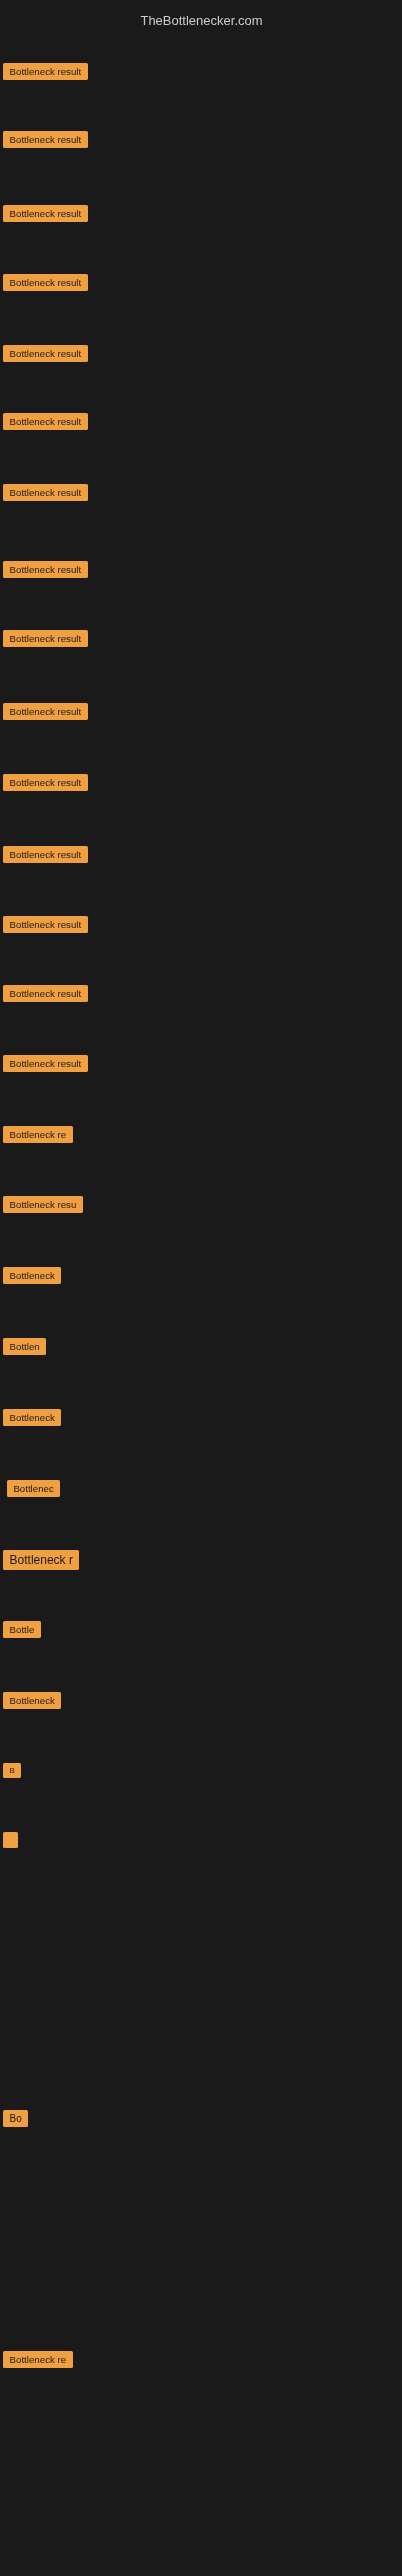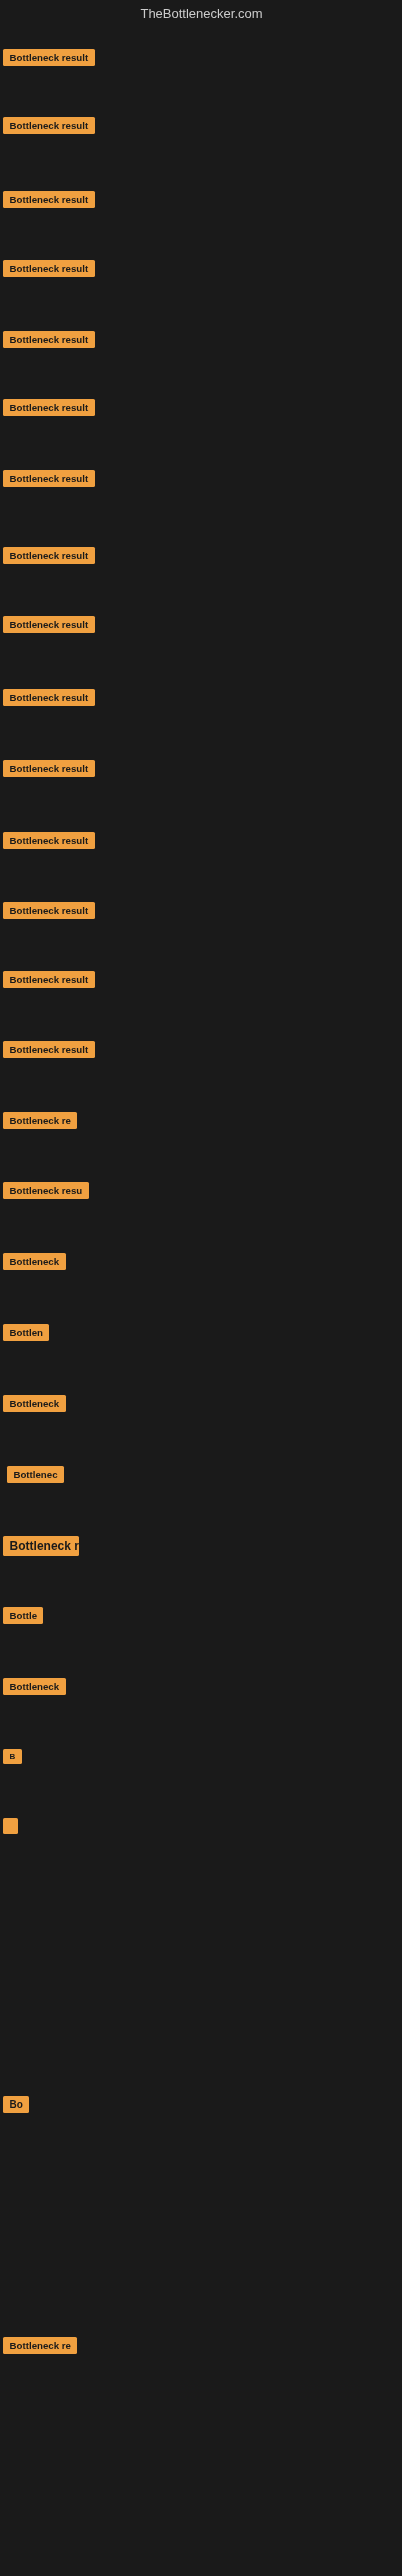--- a/index.html
+++ b/index.html
@@ -13,29 +13,29 @@
       min-height: 2576px;
       background-color: #1a1a1a;
       font-family: Arial, sans-serif;
       position: relative;
     }
 
     .site-title {
       text-align: center;
       color: #cccccc;
       font-size: 13px;
-      padding: 6px 0;
+      padding: 13px 0;
       background-color: #1a1a1a;
     }
 
     .result-badge {
       background-color: #f0a040;
       color: #1a1a1a;
       font-size: 9.7px;
-      font-weight: bold;
+      font-weight: normal;
       padding: 3.2px 6.4px;
       border-radius: 1.6px;
       white-space: nowrap;
       overflow: hidden;
       display: inline-block;
     }
 
     .content-area {
       width: 403px;
     }

